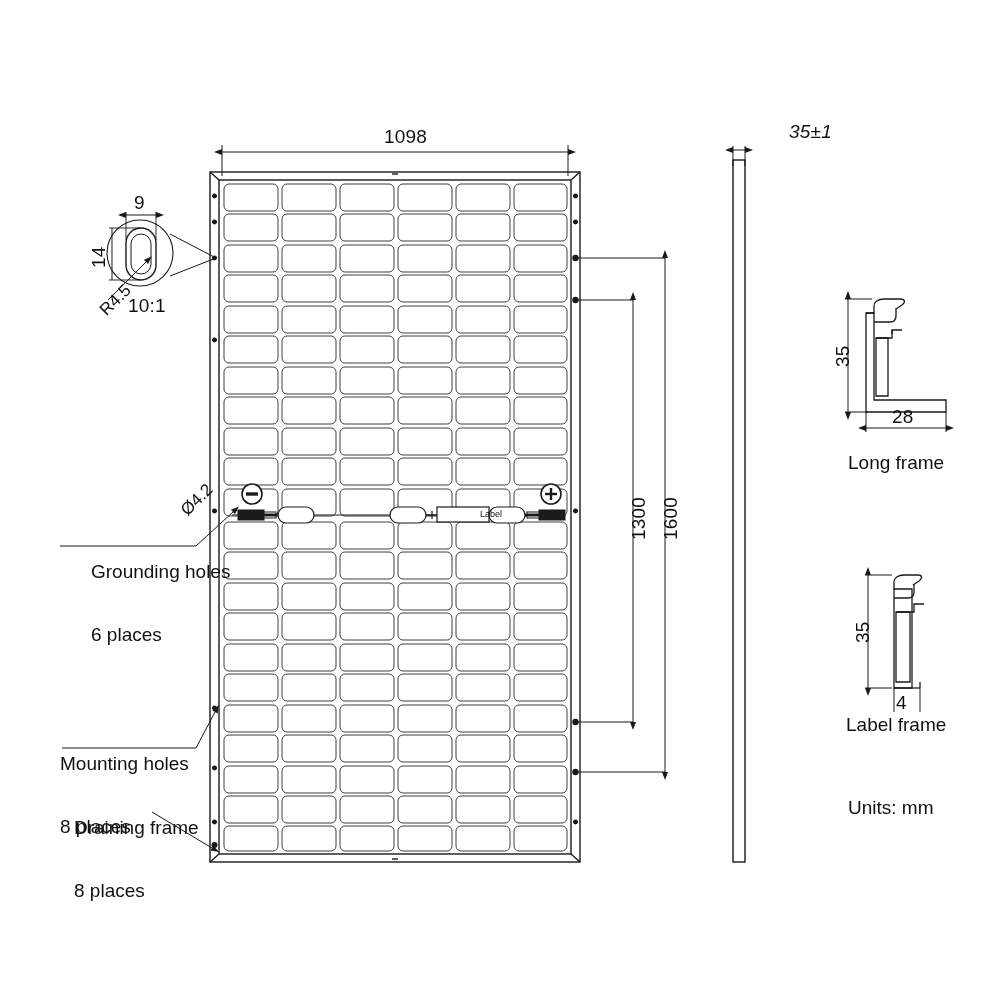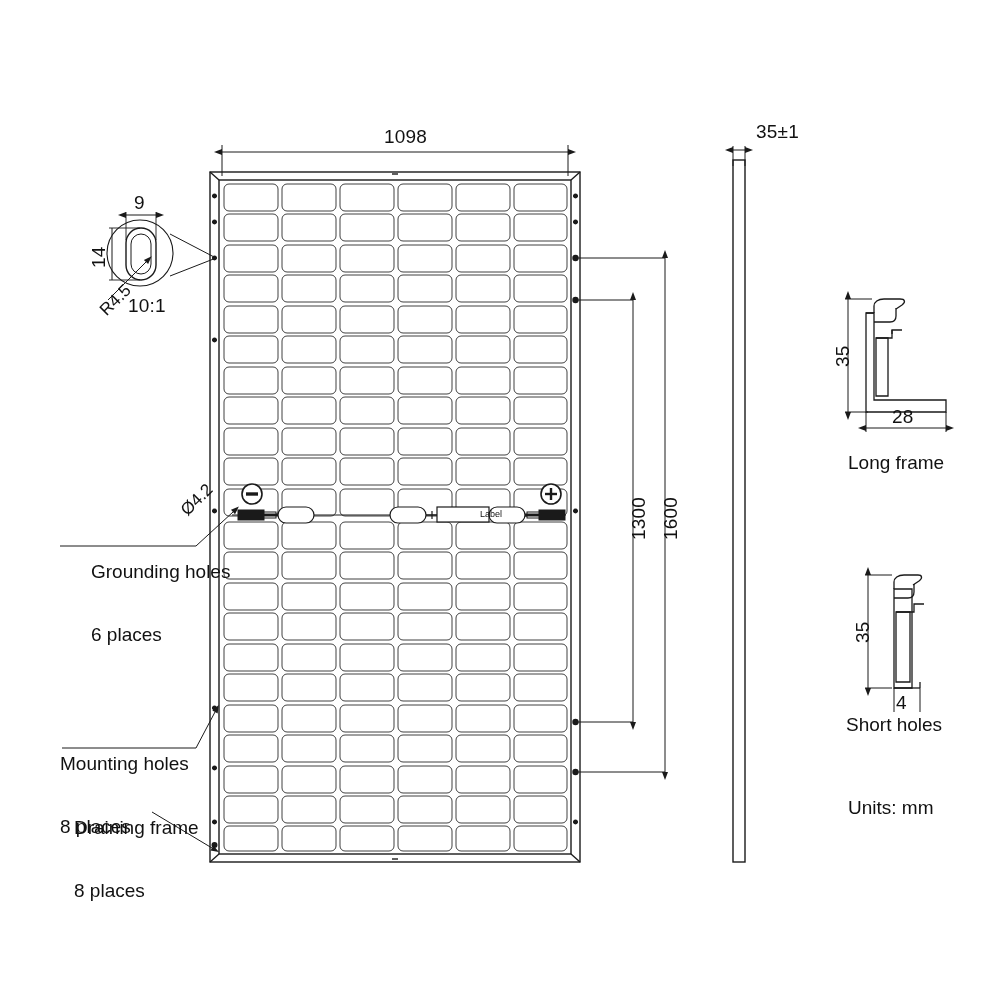--- a/index.html
+++ b/index.html
@@ -456,21 +456,21 @@
       <line x1="865" y1="688" x2="892" y2="688"></line>
     </g>
     <g stroke="#1a1a1a" stroke-width="1" fill="none">
       <line x1="894" y1="688" x2="894" y2="712"></line>
       <line x1="920" y1="688" x2="920" y2="712"></line>
     </g>
   </svg>
 
   <div class="lbl dim" style="left:384px; top:126px;">1098</div>
 
-  <div class="lbl dim" style="left:756px; top:121px;">35±1</div>
+  <div class="lbl dim" style="left:789px; top:121px;font-style:italic;">35±1</div>
 
   <div class="lbl dim" style="left:134px; top:192px;">9</div>
 
   <div class="lbl dim rot90" style="left:88px; top:268px;">14</div>
 
   <div class="lbl dim-sm rot45" style="left:96px; top:306px;">R4.5</div>
 
   <div class="lbl dim" style="left:128px; top:295px;">10:1</div>
 
   <div class="lbl dim-sm rot45" style="left:177px; top:506px;">Ø4.2</div>
@@ -495,17 +495,17 @@
   <div class="lbl dim rot90" style="left:660px; top:540px;">1600</div>
 
   <div class="lbl tiny" style="left:448px; top:509px;padding-left:32px;">Label</div>
 
   <div class="lbl dim rot90" style="left:832px; top:367px;">35</div>
   <div class="lbl dim" style="left:892px; top:406px;">28</div>
   <div class="lbl caption" style="left:848px; top:452px;">Long frame</div>
 
   <div class="lbl dim rot90" style="left:852px; top:643px;">35</div>
   <div class="lbl dim" style="left:896px; top:692px;">4</div>
-  <div class="lbl caption" style="left:846px; top:714px;">Short holes</div>
+  <div class="lbl caption" style="left:846px; top:714px;">Label frame</div>
 
   <div class="lbl caption" style="left:848px; top:797px;">Units: mm</div>
 
 </div>
 
 </body></html>

